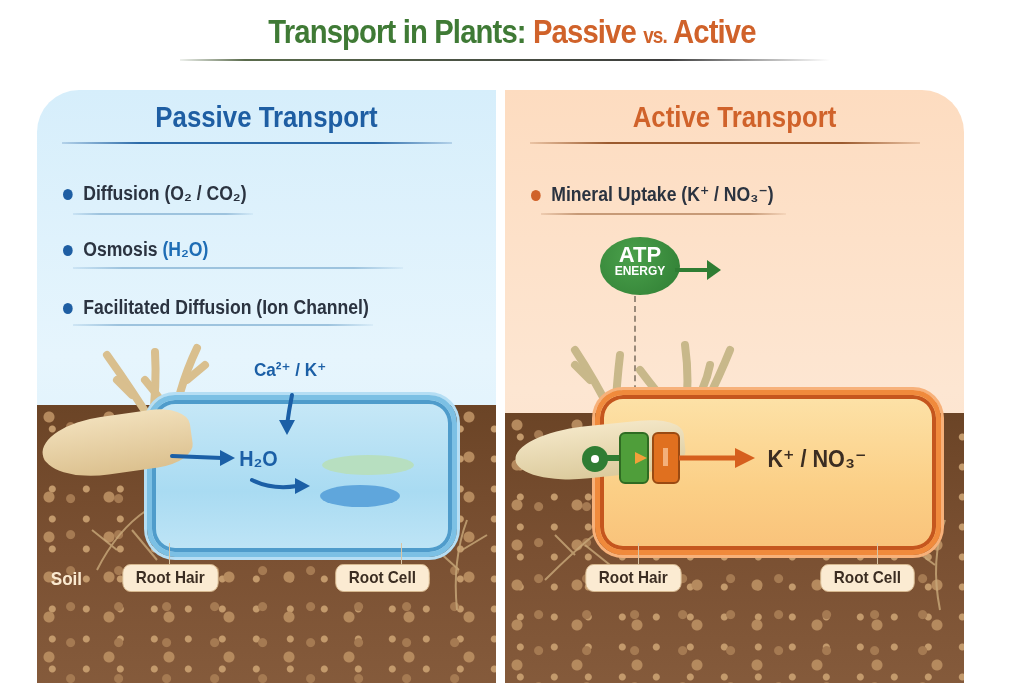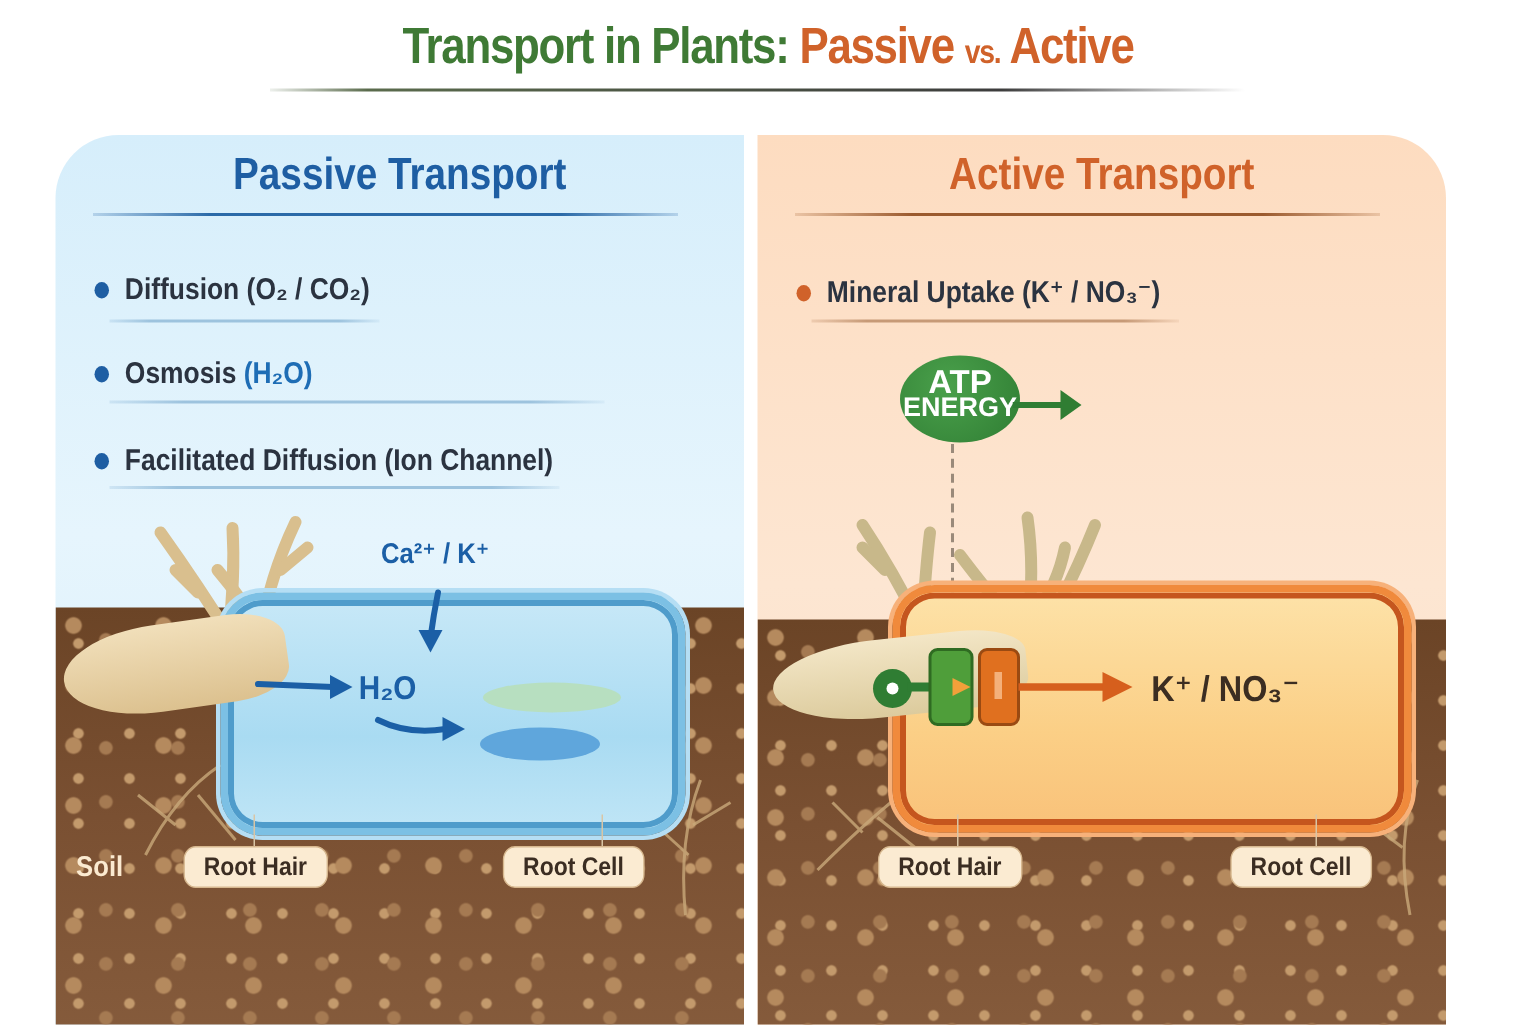--- a/index.html
+++ b/index.html
@@ -50,21 +50,21 @@
   .right .root-body{left:10px;top:335px;width:170px;height:52px;background:linear-gradient(180deg,#f3e6c6,#dccb9d);transform:rotate(-6deg);}
   .branches{position:absolute;}
 
   .arrow-txt{position:absolute;font-weight:bold;}
   .label-tag{position:absolute;background:#fbebd2;border:1px solid #d7b88f;border-radius:9px;color:#3b2d22;font-weight:bold;font-size:17px;padding:3px 14px;transform:scaleX(0.9);white-space:nowrap;}
   .soil-label{position:absolute;color:#fbead0;font-weight:bold;font-size:19px;transform:scaleX(0.9);}
   .tick{position:absolute;width:1px;background:#d9c5a5;}
 
   .atp{position:absolute;left:95px;top:147px;width:80px;height:58px;border-radius:50%;background:radial-gradient(circle at 40% 35%,#4aa04b,#2f7d33);color:#fff;text-align:center;font-weight:bold;}
   .atp .t1{font-size:22px;margin-top:9px;line-height:18px;}
-  .atp .t2{font-size:18px;line-height:14px;}
+  .atp .t2{font-size:12px;line-height:14px;}
   .dashed{position:absolute;left:129px;top:206px;height:115px;border-left:2px dashed #9a8a7a;}
 </style>
 </head>
 <body>
 
 <div class="title">
   <span class="g">Transport in Plants:</span>
   <span class="o">Passive</span>
   <span class="vs">vs.</span>
   <span class="o">Active</span>

